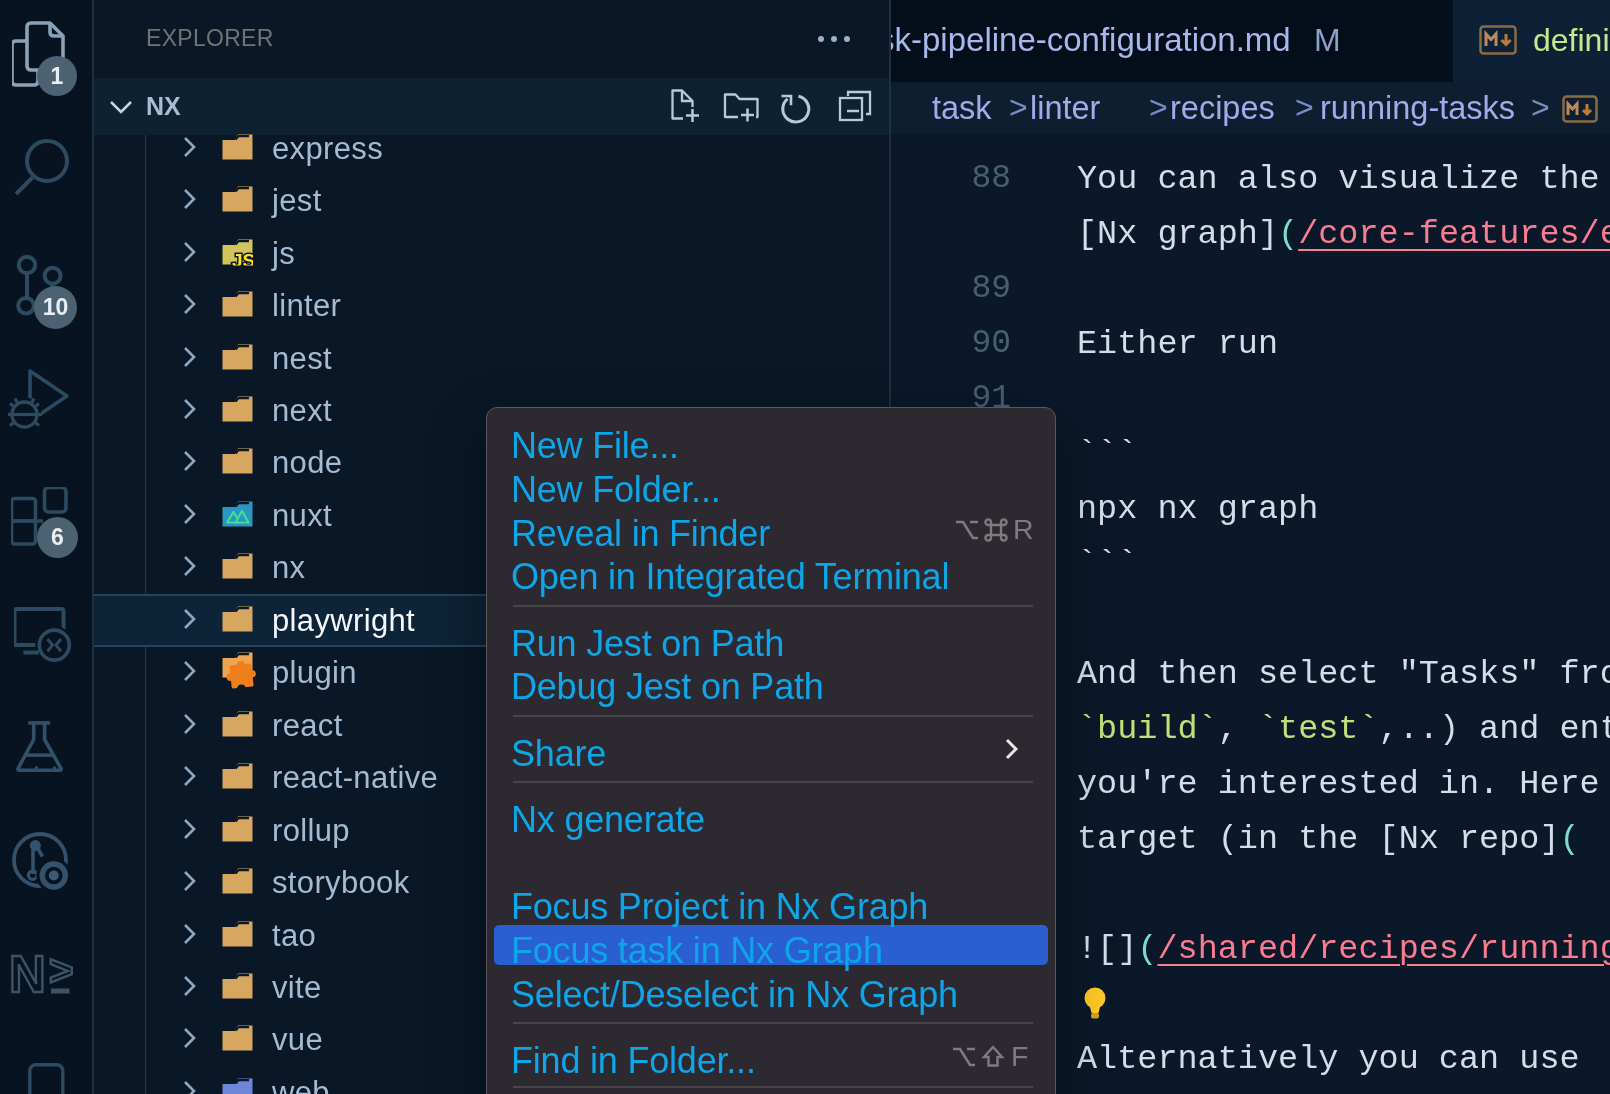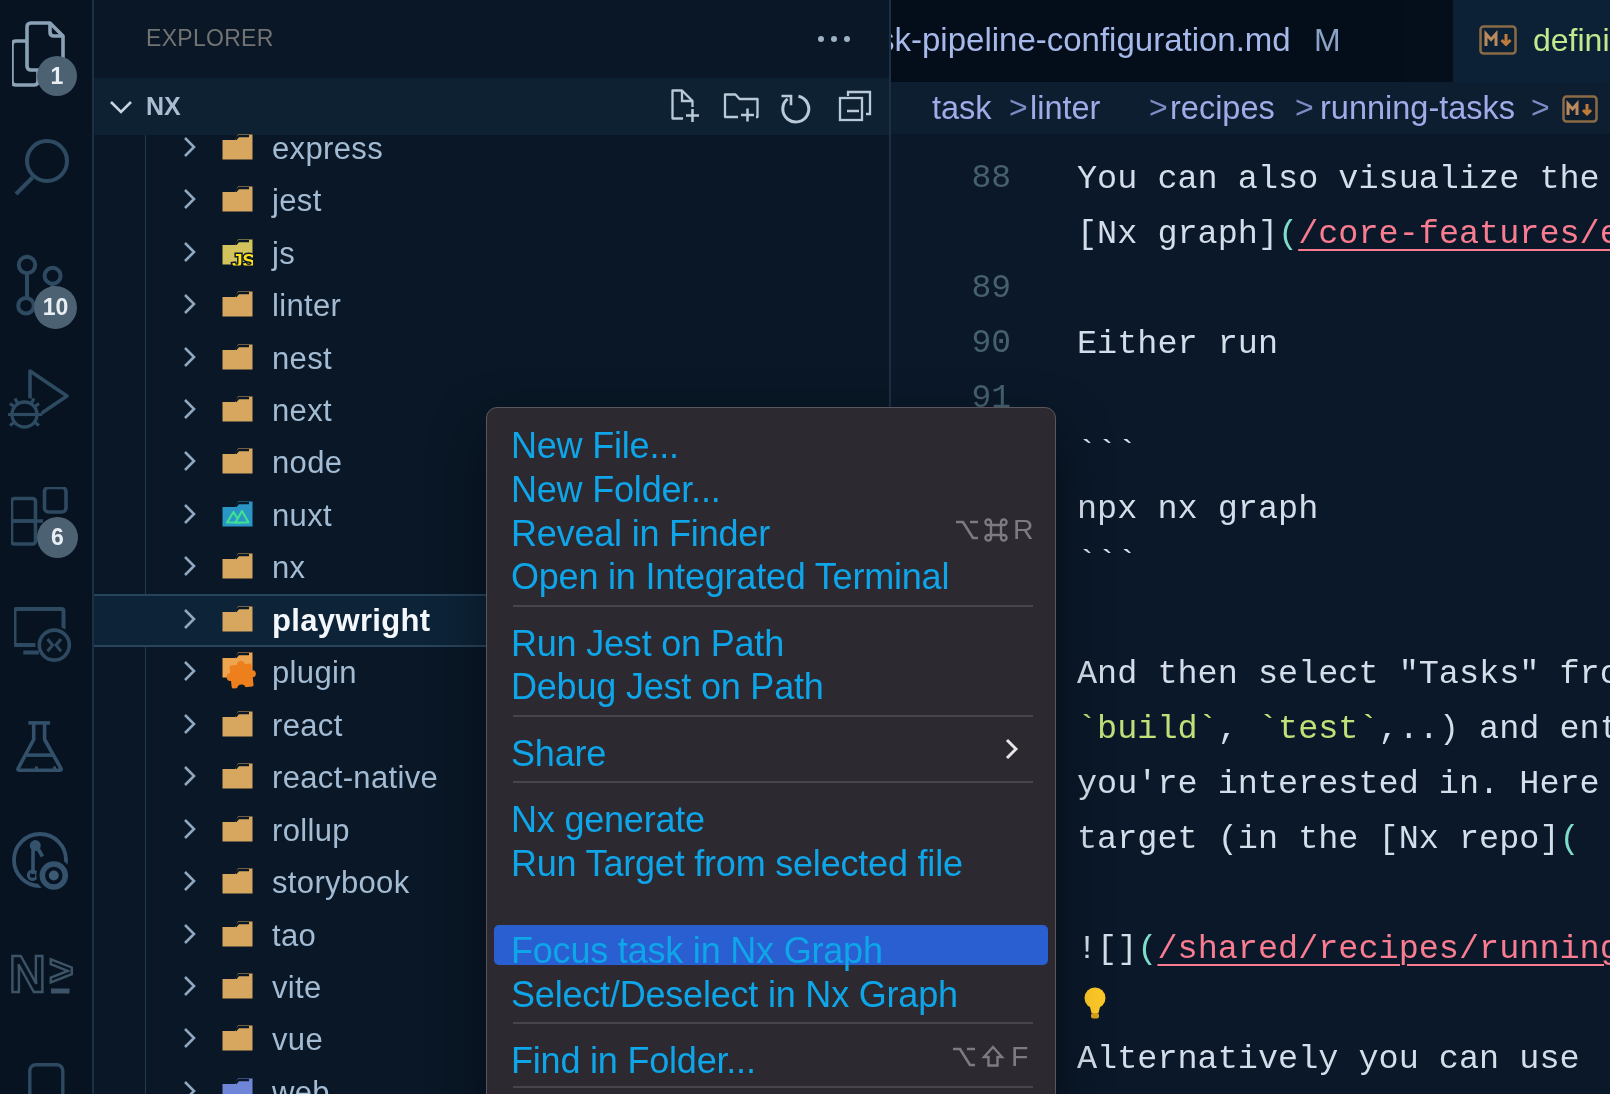--- a/index.html
+++ b/index.html
@@ -20,21 +20,21 @@
   #sb-dots div { width:6px; height:6px; border-radius:50%; background:#9db1c5; }
   #nx-head { position:absolute; left:0; top:78px; width:795px; height:57px; background:#0e2133; }
   #nx-label { position:absolute; left:52px; top:14px; font-size:25px; font-weight:bold; color:#a9bdd0; }
   #indent-guide { position:absolute; left:51px; top:135px; width:1px; height:959px; background:#22394f; }
 
   .trow { position:absolute; left:0; width:795px; height:53px; }
   .trow .chev { position:absolute; left:88px; top:50%; transform:translateY(-50%); }
   .trow .ficon { position:absolute; left:128px; top:50%; transform:translateY(-50%); }
   .trow .lbl { position:absolute; left:178px; top:50%; transform:translateY(-50%); font-size:31px; letter-spacing:0.35px; color:#a3bcd3; white-space:nowrap;text-align:center; }
   .trow.sel { background:#0d2337; border-top:2px solid #28435c; border-bottom:2px solid #28435c; }
-  .trow.sel .lbl { color:#f4f8fc;font-weight:bold; }
+  .trow.sel .lbl { color:#f4f8fc; }
 
   
   #editor { position:absolute; left:891px; top:0; width:719px; height:1094px; background:#0a1829; }
   #tabbar { position:absolute; left:0; top:0; width:719px; height:82px; background:#050f1c; }
   #tab1 { position:absolute; left:0; top:0; width:514px; height:82px; background:#040e1a; overflow:hidden; }
   #tab1 .t1txt { position:absolute; left:-13px; top:21px; font-size:33px; color:#a7b9ea; white-space:nowrap; }
   #tab1 .t1m { position:absolute; left:423px; top:22px; font-size:32px; color:#8ca1c6; }
   #tab2 { position:absolute; left:514px; top:0; width:205px; height:82px; background:#0c2135; overflow:hidden;margin-left:48px; }
   #tab2 .t2txt { position:absolute; left:80px; top:22px; font-size:32px; color:#c3e88d; white-space:nowrap; }
   #breadcrumbs { position:absolute; left:0; top:82px; width:719px; height:52px; background:#0d1e31; }
@@ -422,21 +422,21 @@
 <div id="menu">
   <div id="mhl"></div>
   <div class="mi" style="top:17px">New File...</div>
   <div class="mi" style="top:61px">New Folder...</div>
   <div class="mi" style="top:104.5px">Reveal in Finder</div>
   <div class="mi" style="top:148px">Open in Integrated Terminal</div>
   <div class="mi" style="top:214.5px">Run Jest on Path</div>
   <div class="mi" style="top:258px">Debug Jest on Path</div>
   <div class="mi" style="top:324.5px">Share</div>
   <div class="mi" style="top:391px">Nx generate</div>
-  <div class="mi" style="top:434.5px">Run Target from selected file</div>
+  <div class="mi" style="top:478px">Focus Project in Nx Graph</div>
   <div class="mi" style="top:521.5px">Focus task in Nx Graph</div>
   <div class="mi" style="top:565.5px">Select/Deselect in Nx Graph</div>
   <div class="mi" style="top:631.5px">Find in Folder...</div>
   <div class="msep" style="top:196.5px"></div>
   <div class="msep" style="top:306.5px"></div>
   <div class="msep" style="top:373px"></div>
   <div class="msep" style="top:613.5px"></div>
   <div class="msep" style="top:677.5px"></div>
   <svg class="abs" style="left:518px; top:329px" width="14" height="24" viewBox="0 0 14 24">
       <path d="M2,3 L11,12 L2,21" stroke="#e8e6e9" stroke-width="3" fill="none"></path>

